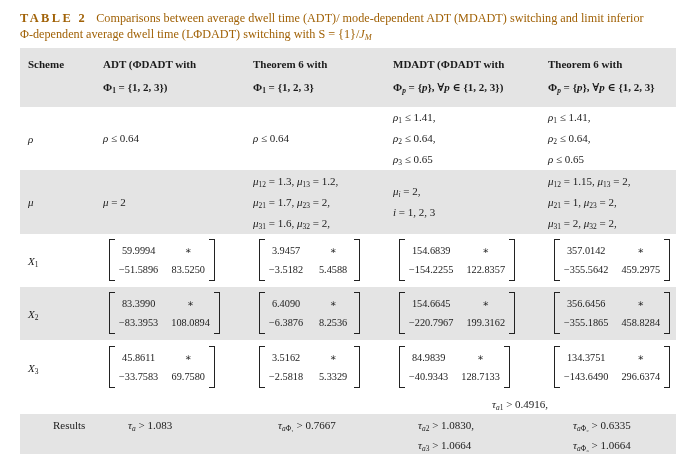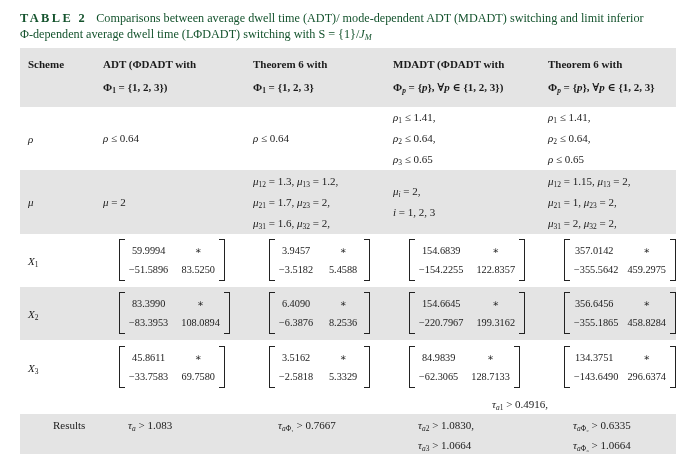--- a/index.html
+++ b/index.html
@@ -7,21 +7,21 @@
     position:relative;
     width:695px;height:461px;
     box-sizing:border-box;
     padding:10px 0 0 20px;
     background:#ffffff;
     color:#1b1b1b;
     font-family:"Liberation Serif","DejaVu Serif",serif;
     overflow:hidden;
   }
   
-  .caption{width:652px;font-size:12.2px;line-height:16px;color:#14532d;margin-bottom:6px;}
+  .caption{width:652px;font-size:12.2px;line-height:16px;color:#a16207;margin-bottom:6px;}
   .tlabel{font-weight:bold;letter-spacing:2.4px;margin-right:9px;font-size:12.4px;}
   
   .tbl{width:656px;font-size:11px;}
   .trow{display:flex;align-items:center;box-sizing:border-box;}
   .shaded{background:#e4e4e4;}
   .cell{box-sizing:border-box;padding-left:8px;flex:none;}
   .c0{width:75px;}
   .c1{width:150px;}
   .c2{width:140px;}
   .c3{width:155px;}
@@ -37,21 +37,21 @@
   .r-mu{height:64px;}
   .r-x{height:53px;}
   .r-x3{height:55px;}
   .r-over{height:19px;gap:33px;}
   .r-over .line{line-height:19px;}
   .r-results{height:40px;align-items:flex-start;padding-top:1px;padding-left:25px;}
   .r-results .line{line-height:20px;}
   .r-results .lbl{line-height:20px;}
   .lbl{line-height:20px;}
   
-  .matrix{display:inline-flex;align-items:stretch;margin-left:16px;justify-content:flex-end;}
+  .matrix{display:inline-flex;align-items:stretch;margin-left:6px;justify-content:flex-end;}
   .mbl{width:5px;border:1.3px solid #222;border-right:none;flex:none;}
   .mbr{width:5px;border:1.3px solid #222;border-left:none;flex:none;}
   .mgrid{display:grid;grid-template-columns:auto auto;column-gap:13px;row-gap:6px;
          padding:5px 4px;font-size:10.3px;line-height:13px;}
   .mc{text-align:center;white-space:nowrap;min-width:34px;}
 </style>
 </head>
 <body>
 
 <div class="page">
@@ -234,21 +234,21 @@
               <span class="mc">−2.5818</span>
               <span class="mc">5.3329</span>
             </span>
             <span class="mbr"></span>
           </span></div>
       <div class="cell c3"><span class="matrix">
             <span class="mbl"></span>
             <span class="mgrid">
               <span class="mc">84.9839</span>
               <span class="mc">∗</span>
-              <span class="mc">−62.3065</span>
+              <span class="mc">−40.9343</span>
               <span class="mc">128.7133</span>
             </span>
             <span class="mbr"></span>
           </span></div>
       <div class="cell c4"><span class="matrix">
             <span class="mbl"></span>
             <span class="mgrid">
               <span class="mc">134.3751</span>
               <span class="mc">∗</span>
               <span class="mc">−143.6490</span>

